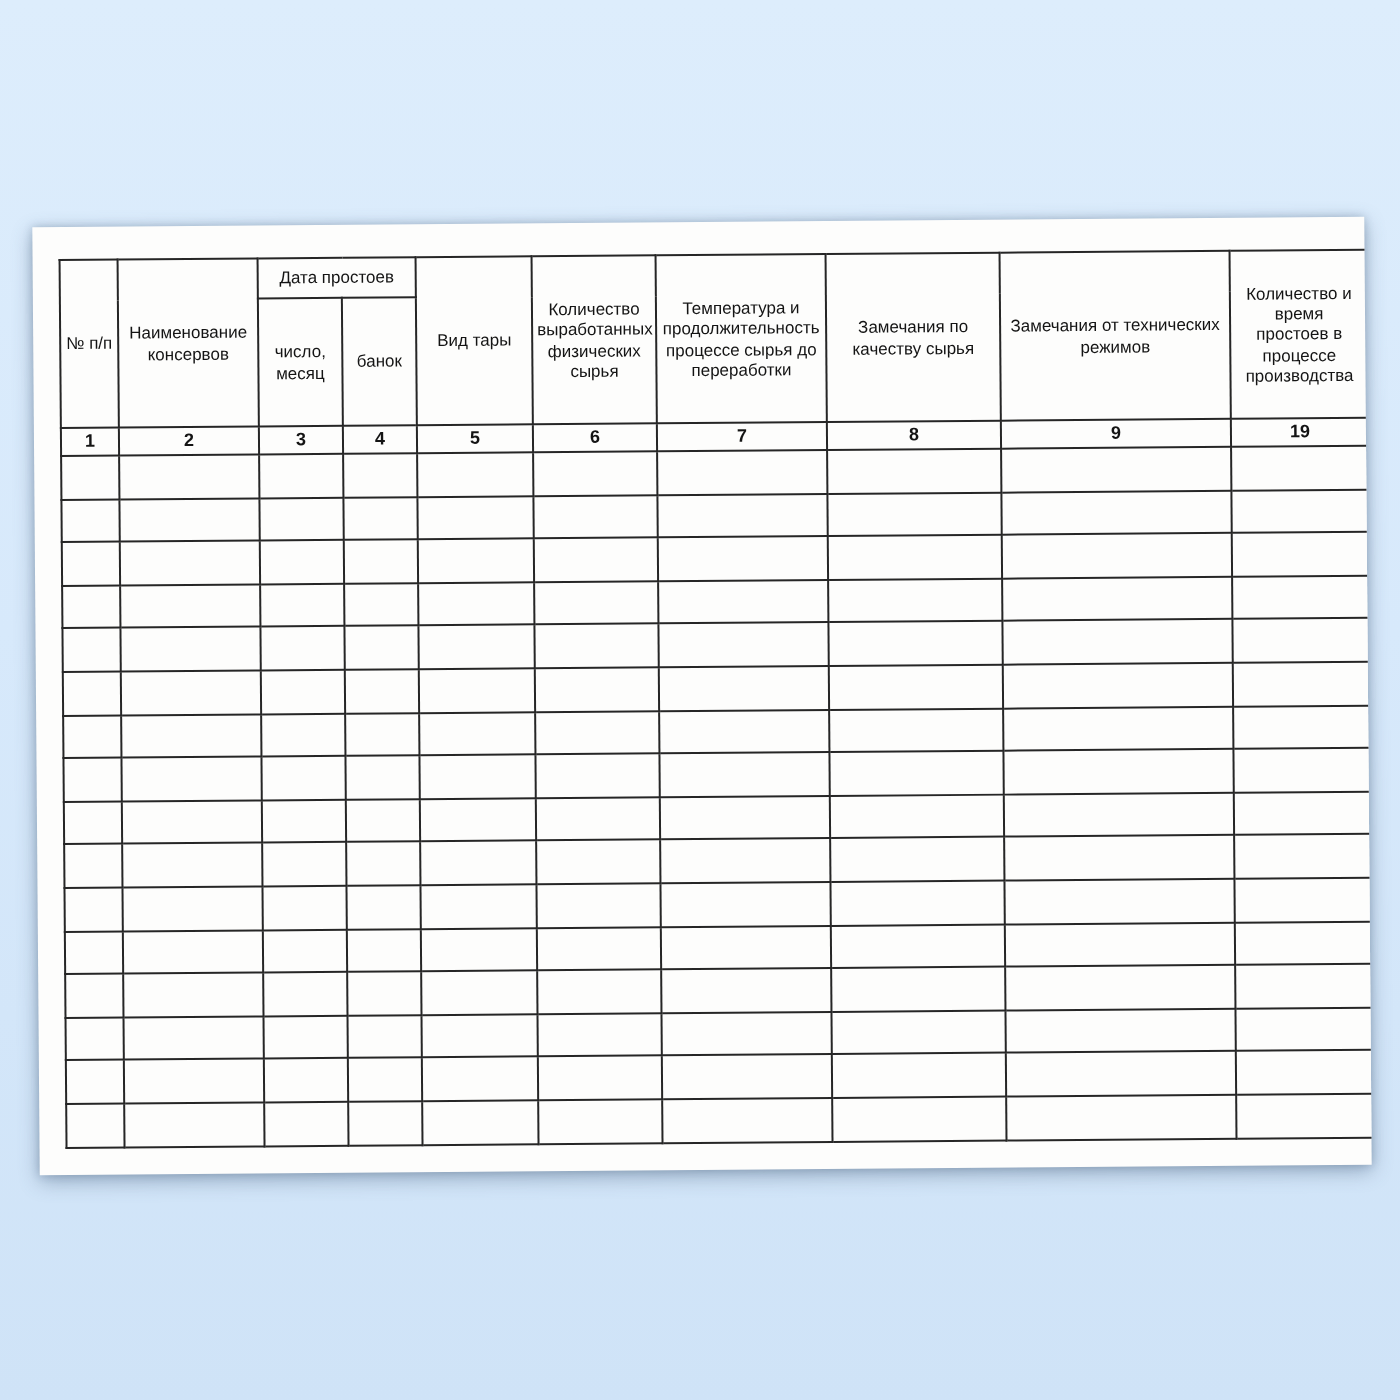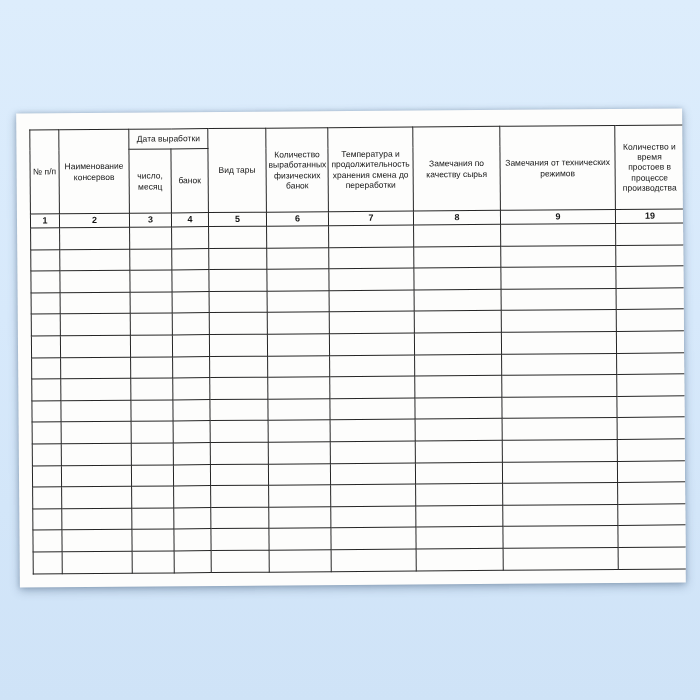--- a/index.html
+++ b/index.html
@@ -75,29 +75,29 @@
       <col style="width:85px">
       <col style="width:87px">
       <col style="width:115px">
       <col style="width:69px">
     </colgroup>
     <thead>
       <tr class="header-top">
         <th rowspan="2">№ п/п</th>
         <th rowspan="2">Наименование
 консервов</th>
-        <th colspan="2">Дата выработки</th>
+        <th colspan="2">Дата простоев</th>
         <th rowspan="2">Вид тары</th>
         <th rowspan="2">Количество
 выработанных
 физических
-банок</th>
+сырья</th>
         <th rowspan="2">Температура и
 продолжительность
-хранения смена до
+процессе сырья до
 переработки</th>
         <th rowspan="2">Замечания по
 качеству сырья</th>
         <th rowspan="2">Замечания от технических
 режимов</th>
         <th rowspan="2">Количество и
 время
 простоев в
 процессе
 производства</th>

